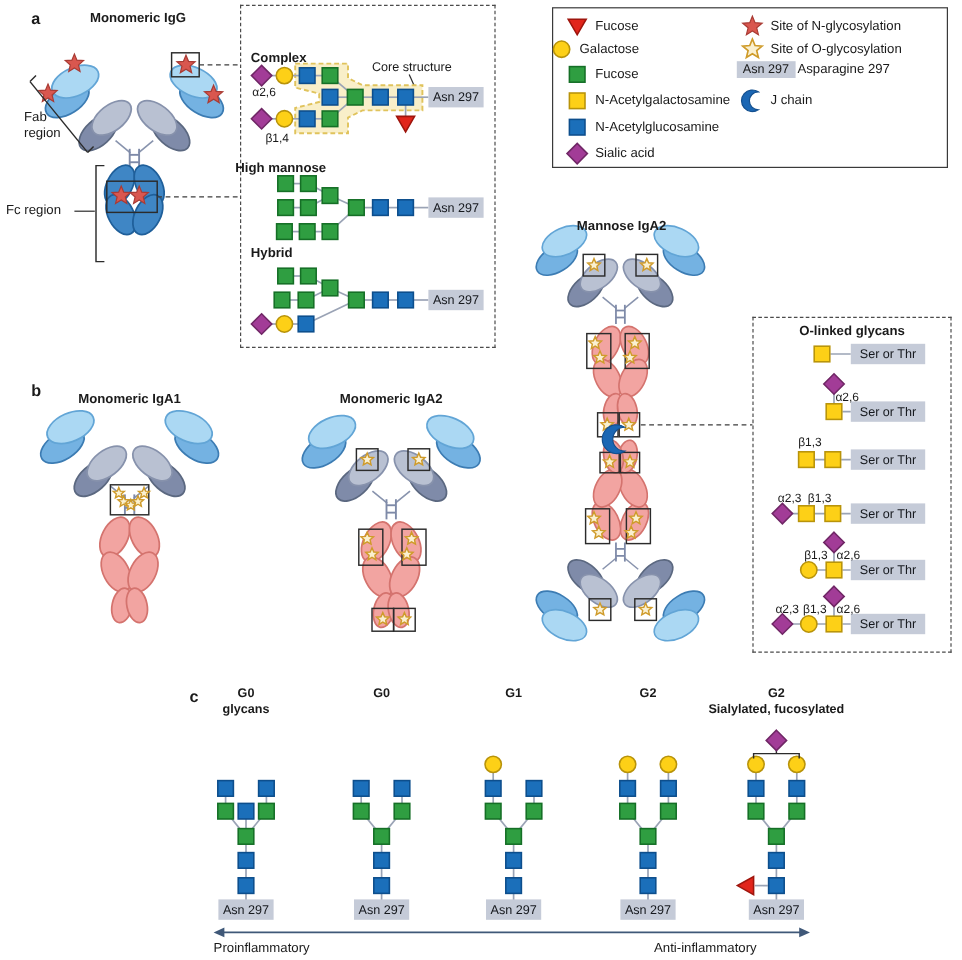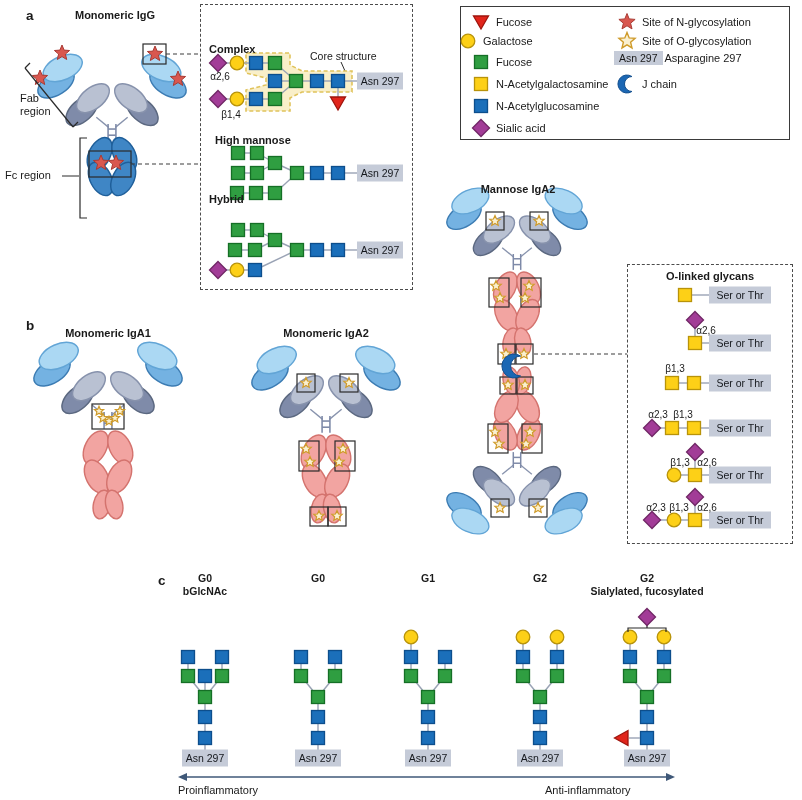--- a/index.html
+++ b/index.html
@@ -457,22 +457,22 @@
       </g>
     </svg>
 
   <div class="panel-letter" style="left:26px;top:8px;">a</div>
   <div class="lbl b ctr" style="left:55px;top:9px;width:120px;">Monomeric IgG</div>
   <div class="lbl" style="left:20px;top:92px;">Fab
 region</div>
   <div class="lbl" style="left:5px;top:169px;">Fc region</div>
 
   <div class="lbl b" style="left:209px;top:43px;">Complex</div>
-  <div class="lbl b" style="left:215px;top:134px;">High mannose</div>
-  <div class="lbl b" style="left:209px;top:193px;">Hybrid</div>
+  <div class="lbl b" style="left:196px;top:134px;">High mannose</div>
+  <div class="lbl b" style="left:209px;top:205px;">Hybrid</div>
   <div class="lbl small" style="left:310px;top:50px;width:90px;">Core structure</div>
 
   <div id="legend-rows">
       <div class="lg-row" style="left: 468px; top: 12px;">
         <span class="lg-ic">
           <svg width="26" height="20">
             <path d="M5.5,4 L20.5,4 L13,17 Z" fill="#e1251b" stroke="#9e150d" stroke-width="1.3"></path>
           </svg>
         </span>
         <span>Fucose</span>
@@ -552,21 +552,21 @@
   <div class="panel-letter" style="left:26px;top:318px;">b</div>
   <div class="lbl b ctr" style="left:48px;top:327px;width:120px;">Monomeric IgA1</div>
   <div class="lbl b ctr" style="left:266px;top:327px;width:120px;">Monomeric IgA2</div>
   <div class="lbl b ctr" style="left:458px;top:183px;width:120px;">Mannose IgA2</div>
   <div class="lbl b ctr" style="left:632px;top:270px;width:156px;">O-linked glycans</div>
 
   <div class="panel-letter" style="left:158px;top:573px;">c</div>
   <div id="panelc-headers">
       <div style="position: absolute; left: 130px; top: 572px; width: 150px;">
         <div class="hdr-line">G0</div>
-        <div class="hdr-line">bGlcNAc</div>
+        <div class="hdr-line">glycans</div>
       </div>
       <div style="position: absolute; left: 243px; top: 572px; width: 150px;">
         <div class="hdr-line">G0</div>
       </div>
       <div style="position: absolute; left: 353px; top: 572px; width: 150px;">
         <div class="hdr-line">G1</div>
       </div>
       <div style="position: absolute; left: 465px; top: 572px; width: 150px;">
         <div class="hdr-line">G2</div>
       </div>

